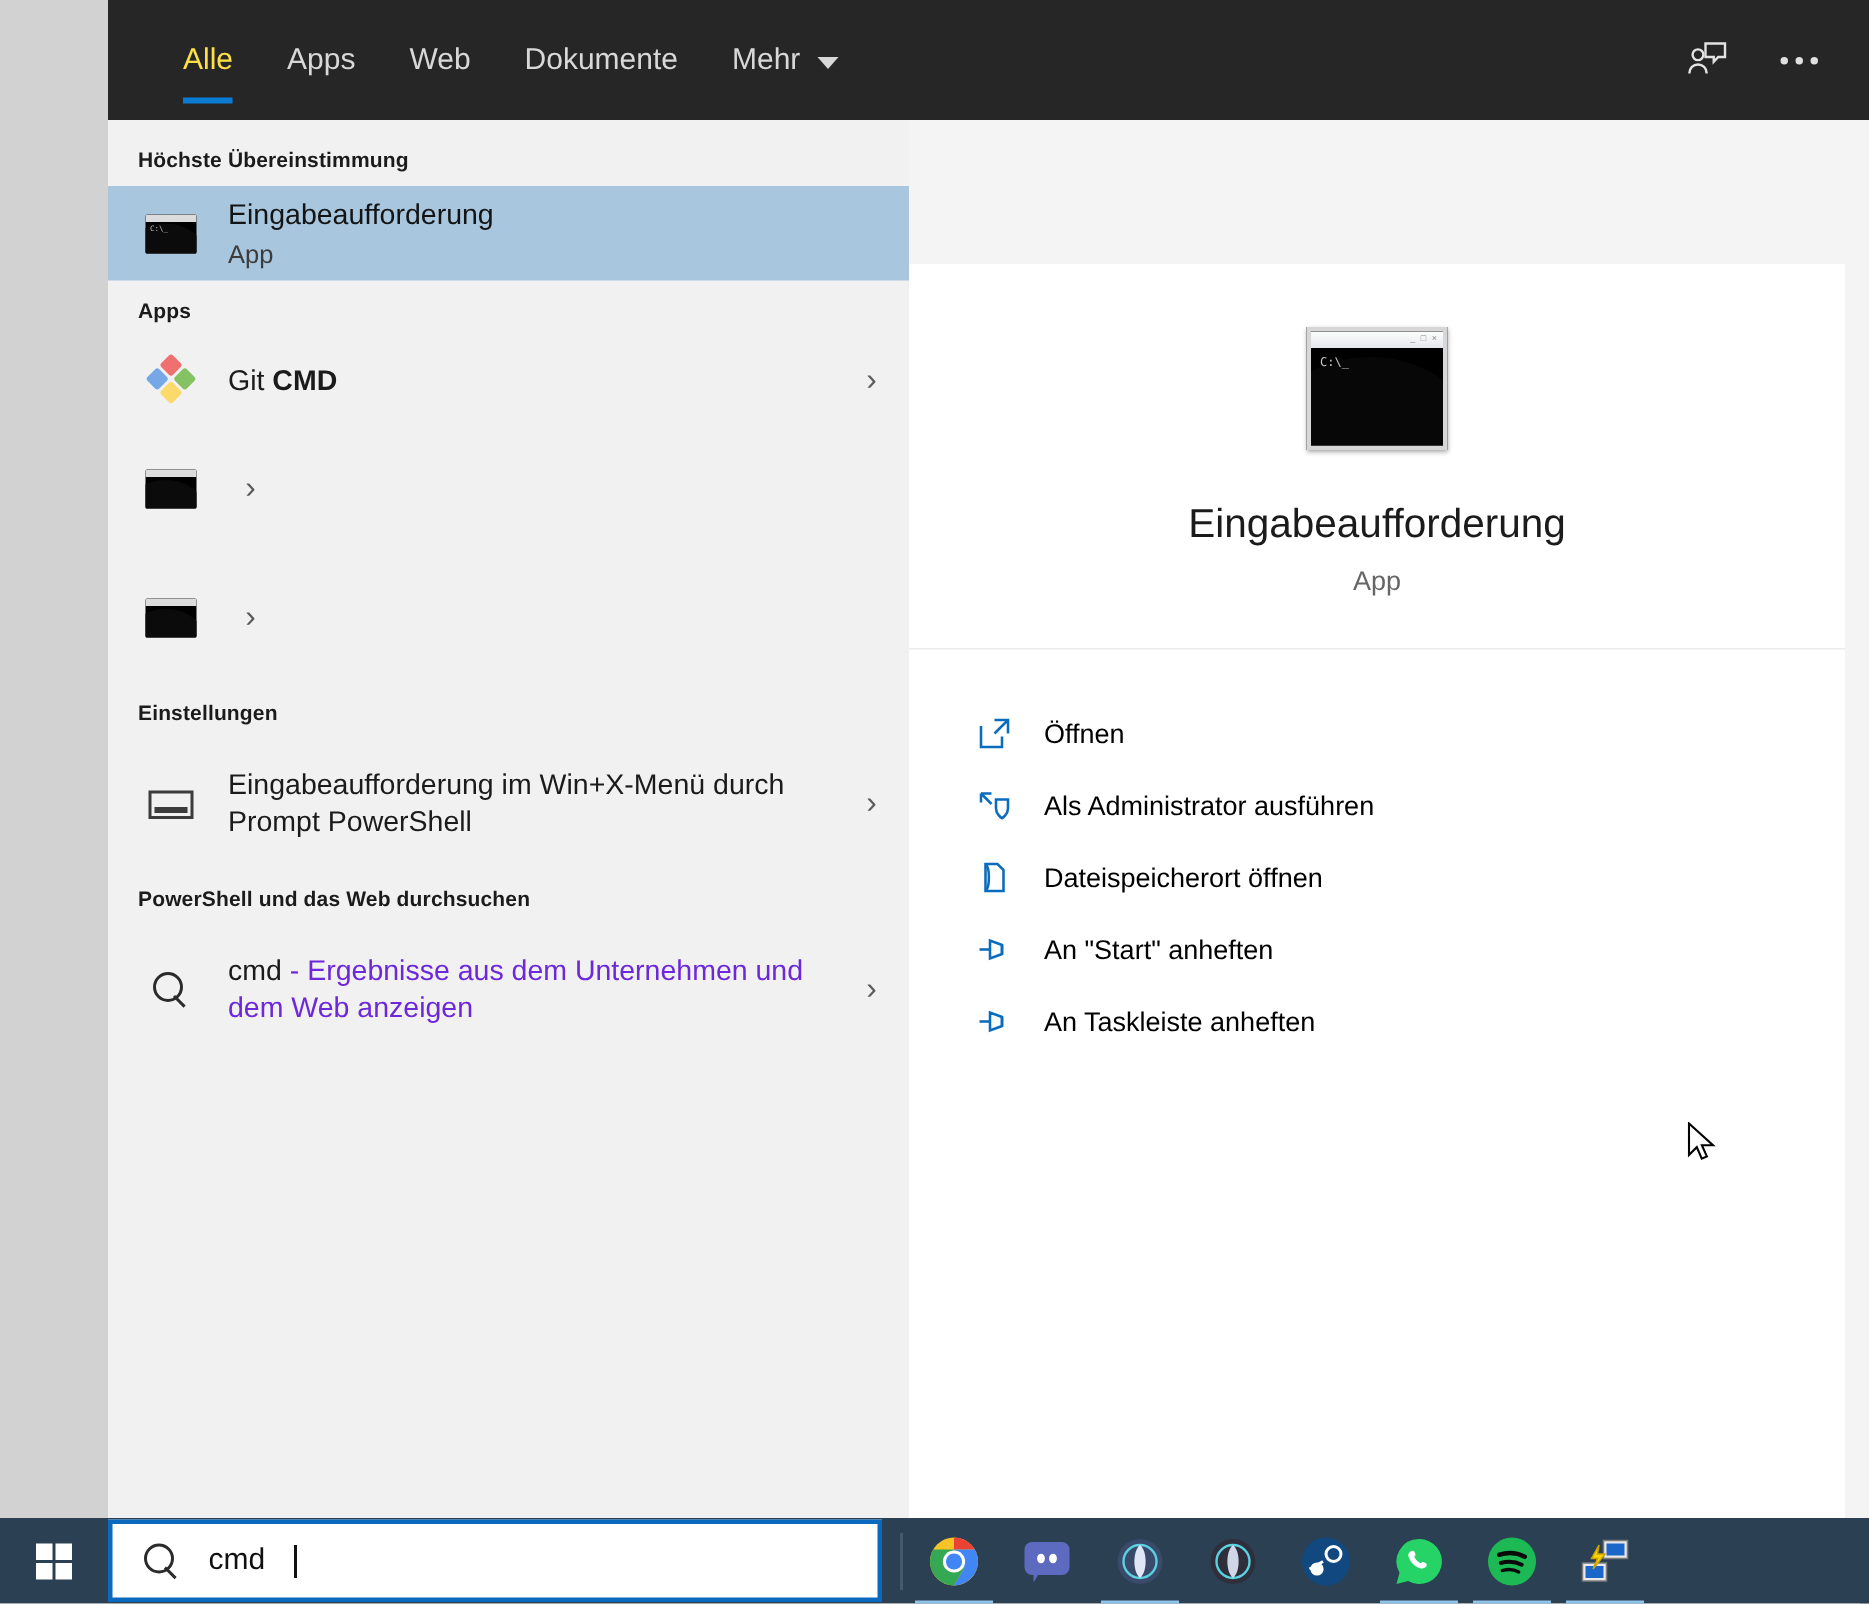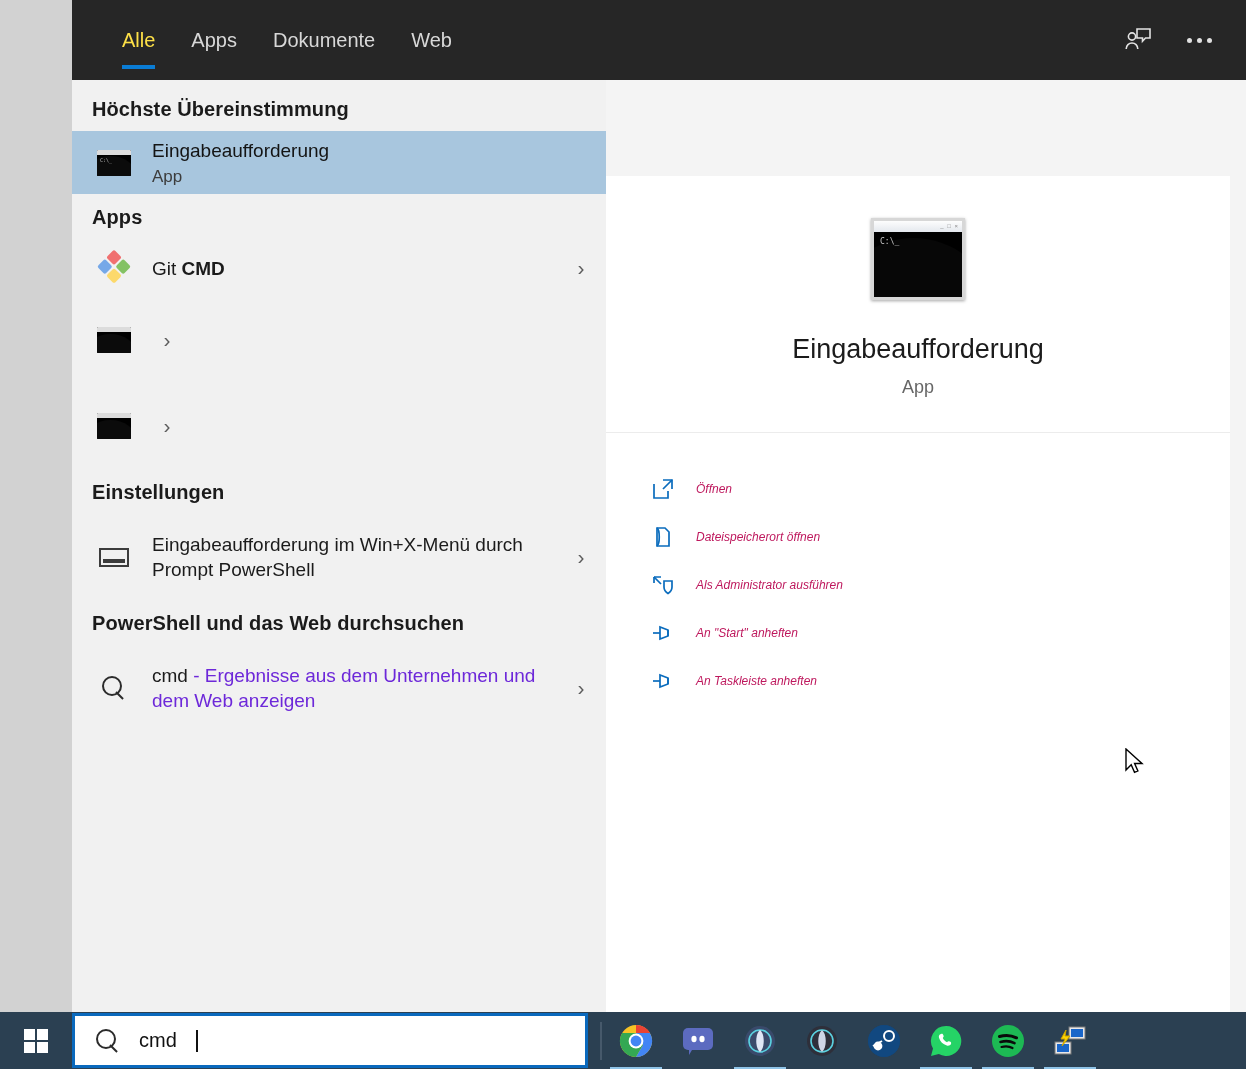--- a/index.html
+++ b/index.html
@@ -42,21 +42,21 @@
   .hdr-btn { width: 46px; height: 46px; display: flex; align-items: center; justify-content: center; }
   .dots { display: flex; gap: 5px; }
   .dots i { width: 5px; height: 5px; border-radius: 50%; background: #e0e0e0; display: block; }
 
   
   #bodysplit { flex: 1; display: flex; min-height: 0; background: #f1f1f1; }
 
   
   #results { width: 534px; flex: none; background: #f1f1f1; padding-top: 6px; }
   .group-title {
-    font-size: 20px; font-weight: bold; color: #1b1b1b;
+    font-size: 14px; font-weight: bold; color: #1b1b1b;
     padding: 12px 0 10px 20px; letter-spacing: .1px;
   }
   .row {
     display: flex; align-items: center; min-height: 58px;
     padding: 7px 10px 7px 20px; gap: 16px; cursor: default;
   }
   .row.selected { background: #a8c6de; }
   .row .ico { width: 44px; flex: none; display: flex; align-items: center; justify-content: center; }
   .row .txt { flex: 1; min-width: 0; }
   .row .title { font-size: 19px; color: #1b1b1b; line-height: 1.33; }
@@ -106,21 +106,21 @@
   .pv-tile .bar { position:absolute; left:0; top:0; right:0; height:11px; background: linear-gradient(#fdfdfd,#e4e8ee); z-index:3; }
   .pv-tile .bar .btns { position:absolute; right:3px; top:2px; font-size:6px; color:#8a8a8a; letter-spacing:1px;}
   .pv-tile .curve { position:absolute; left:-40%; top:22%; width:170%; height:170%; border-radius:50%; background:#070707; }
   .pv-tile .pr { position:absolute; left:6px; top:16px; font-size:8px; color:#c6c6c6; z-index:4; font-family:"DejaVu Sans Mono", monospace; }
   .pv-title { font-size: 27px; color: #1b1b1b; }
   .pv-sub { font-size: 18px; color: #666; margin-top: 12px; }
   .pv-actions { padding: 32px 0 0 44px; }
   .action {
     display: flex; align-items: center; gap: 20px; height: 48px; cursor: default;
   }
-  .action .alabel { font-size: 12px; color: #be185d; font-style: italic; }
+  .action .alabel { font-size: 18px; color: #000000; }
   .action .aico { width: 26px; height: 26px; flex: none; display:flex; align-items:center; justify-content:center; }
 
   
   #taskbar {
     position: absolute; left: 0; bottom: 0; width: 1246px; height: 57px;
     background: #2b4052; display: flex; align-items: center;
   }
   #startbtn { width: 72px; height: 57px; display: flex; align-items: center; justify-content: center; }
   .winlogo { width: 24px; height: 24px; display: grid; grid-template-columns: 11px 11px; grid-template-rows: 11px 11px; gap: 2px; }
   .winlogo i { background: #ffffff; display: block; }
@@ -147,24 +147,28 @@
 
   <div id="tabbar">
     <div class="tabs">
       <div class="tab active">
         <span>Alle</span>
       </div>
       <div class="tab">
         <span>Apps</span>
       </div>
       <div class="tab">
+        <span>Web</span>
+      </div>
+      <div class="tab">
         <span>Dokumente</span>
       </div>
       <div class="tab">
-        <span>Web</span>
+        <span>Mehr</span>
+        <span class="caret"></span>
       </div>
     </div>
     <div class="hdr-right">
       <div class="hdr-btn">
         <svg width="30" height="28" viewBox="0 0 30 28" fill="none">
           <circle cx="8" cy="10.5" r="3.6" stroke="#e3e3e3" stroke-width="1.6"></circle>
           <path d="M2.2 23c0-3.6 2.7-6 5.8-6s5.8 2.4 5.8 6" stroke="#e3e3e3" stroke-width="1.6" fill="none"></path>
           <path d="M13 3h13v9h-4.5l-3 3.2V12H13z" stroke="#e3e3e3" stroke-width="1.6" fill="none"></path>
         </svg>
       </div>
@@ -284,36 +288,36 @@
                 <path d="M11 2h9v9" stroke="#0a6cbd" stroke-width="1.7" fill="none"></path>
                 <path d="M20 2l-9 9" stroke="#0a6cbd" stroke-width="1.7"></path>
               </svg>
             </span>
             <span class="alabel">Öffnen</span>
           </div>
 
           <div class="action">
             <span class="aico">
               <svg width="22" height="22" viewBox="0 0 22 22" fill="none">
-                <path d="M5 2h8l4 4v14H5z" stroke="#0a6cbd" stroke-width="1.7" fill="none"></path>
-                <path d="M5 2c3 2 3 16 0 18" stroke="#0a6cbd" stroke-width="1.7" fill="none"></path>
-              </svg>
-            </span>
-            <span class="alabel">Dateispeicherort öffnen</span>
-          </div>
-
-          <div class="action">
-            <span class="aico">
-              <svg width="22" height="22" viewBox="0 0 22 22" fill="none">
                 <path d="M2 3h7M2 3v6" stroke="#0a6cbd" stroke-width="1.7"></path>
                 <path d="M2 3l7 7" stroke="#0a6cbd" stroke-width="1.7"></path>
                 <path d="M12 7h8v6c0 4-4 6.5-4 6.5S12 17 12 13V7z" stroke="#0a6cbd" stroke-width="1.7" fill="none"></path>
               </svg>
             </span>
             <span class="alabel">Als Administrator ausführen</span>
+          </div>
+
+          <div class="action">
+            <span class="aico">
+              <svg width="22" height="22" viewBox="0 0 22 22" fill="none">
+                <path d="M5 2h8l4 4v14H5z" stroke="#0a6cbd" stroke-width="1.7" fill="none"></path>
+                <path d="M5 2c3 2 3 16 0 18" stroke="#0a6cbd" stroke-width="1.7" fill="none"></path>
+              </svg>
+            </span>
+            <span class="alabel">Dateispeicherort öffnen</span>
           </div>
 
           <div class="action">
             <span class="aico">
               <svg width="22" height="22" viewBox="0 0 22 22" fill="none">
                 <path d="M8 5v12l8-3V8z" stroke="#0a6cbd" stroke-width="1.7" fill="none"></path>
                 <path d="M1 11h7" stroke="#0a6cbd" stroke-width="1.7"></path>
                 <path d="M16 8v6" stroke="#0a6cbd" stroke-width="1.7"></path>
               </svg>
             </span>

